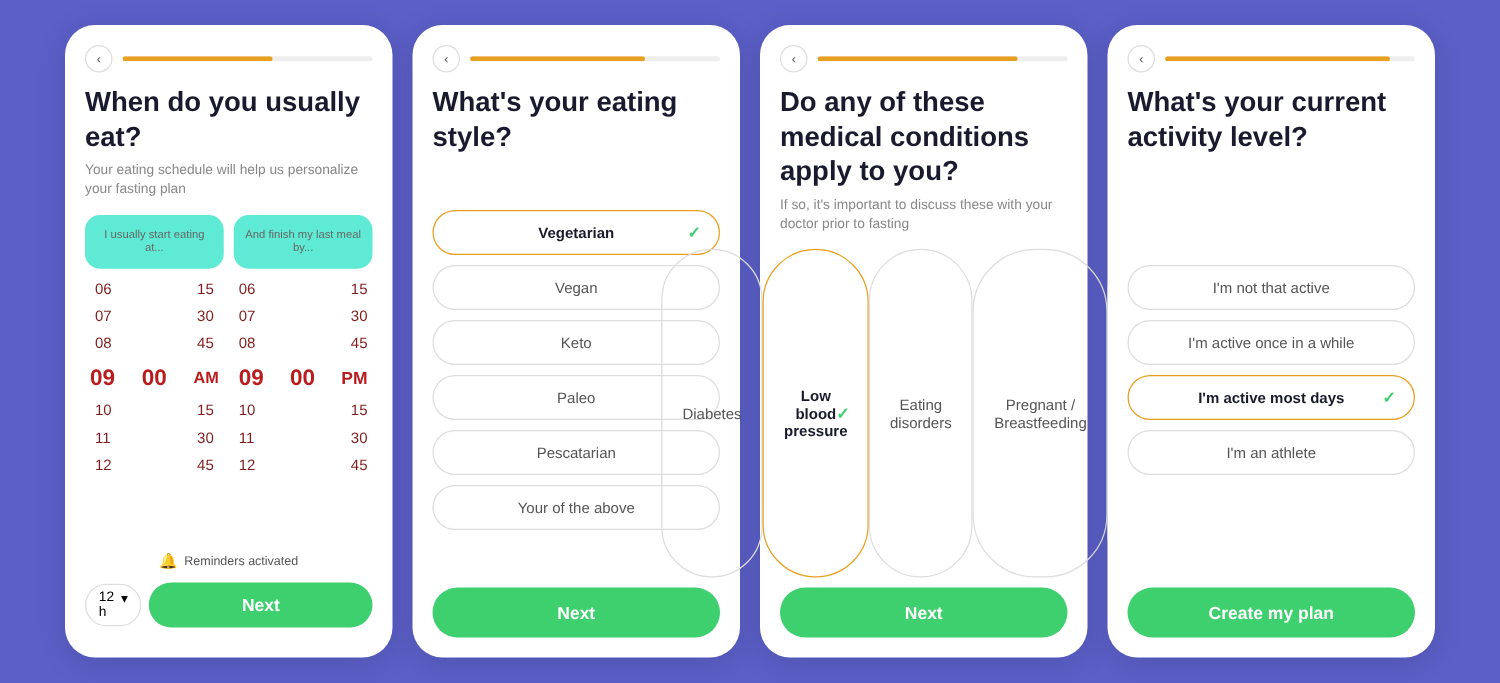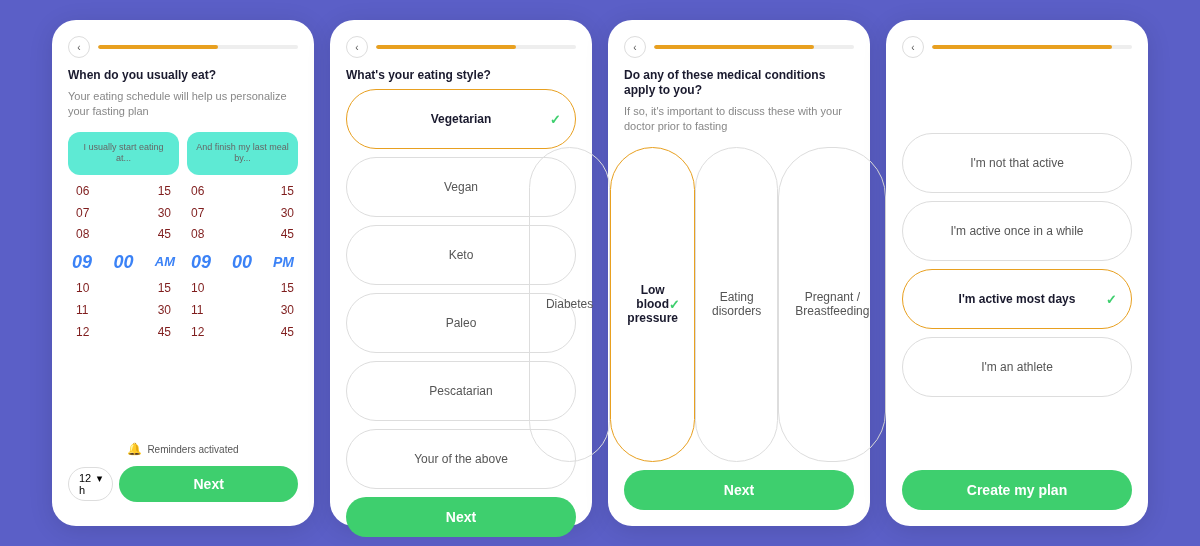--- a/index.html
+++ b/index.html
@@ -63,21 +63,21 @@
       background: #eee;
       border-radius: 2px;
       overflow: hidden;
     }
     .progress-bar-fill {
       height: 100%;
       background: #e8a020;
       border-radius: 2px;
     }
     .screen-title {
-      font-size: 12px;
+      font-size: 22px;
       font-weight: 700;
       color: #1a1a2e;
       line-height: 1.25;
       margin-bottom: 6px;
     }
     .screen-subtitle {
       font-size: 11px;
       color: #888;
       line-height: 1.4;
       margin-bottom: 12px;
@@ -127,22 +127,21 @@
     .time-item {
       font-size: 12px;
       color: #7f1d1d;
       line-height: 1.8;
       width: 100%;
       text-align: center;
     }
     .time-item.selected {
       font-size: 18px;
       font-weight: 700;
-      color: #3b82f6;
-      font-style: italic;
+      color: #b91c1c;
     }
     .reminder-row {
       display: flex;
       align-items: center;
       justify-content: center;
       gap: 5px;
       font-size: 10px;
       color: #555;
       margin-bottom: 10px;
     }
@@ -160,21 +159,21 @@
       font-size: 11px;
       display: flex;
       align-items: flex-start;
       gap: 4px;
       cursor: pointer;
     }
     
     .option-btn {
       border: 1.5px solid #ddd;
       border-radius: 50px;
-      padding: 22px 16px;
+      padding: 10px 16px;
       font-size: 12px;
       color: #555;
       text-align: center;
       cursor: pointer;
       margin-bottom: 8px;
       display: flex;
       align-items: center;
       justify-content: center;
       gap: 6px;
       position: relative;
@@ -373,20 +372,21 @@
 
   <div class="screen-gap"></div>
 
   <div class="screen">
     <div class="screen-header">
       <div class="back-btn">‹</div>
       <div class="progress-bar-bg">
         <div class="progress-bar-fill" style="width:90%"></div>
       </div>
     </div>
+    <div class="screen-title">What's your current activity level?</div>
     <div style="flex:1;display:flex;flex-direction:column;justify-content:center;">
       <div class="option-btn">
         <span>I'm not that active</span>
       </div>
       <div class="option-btn">
         <span>I'm active once in a while</span>
       </div>
       <div class="option-btn selected-activity" style="border-color:#e8a020;">
         <span>I'm active most days</span>
         <span class="check-icon">✓</span>

